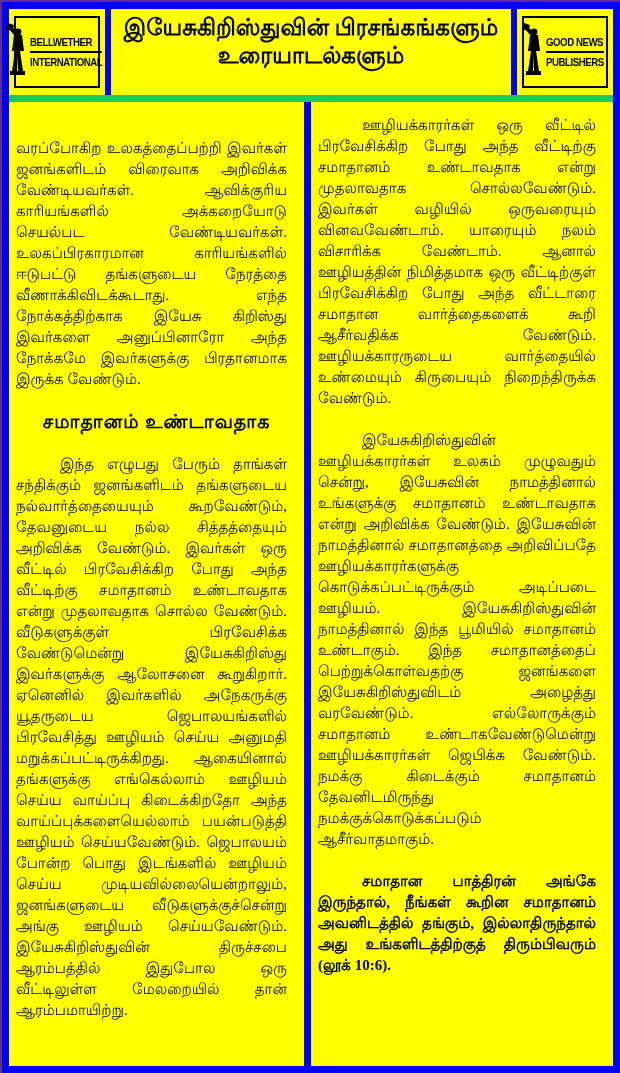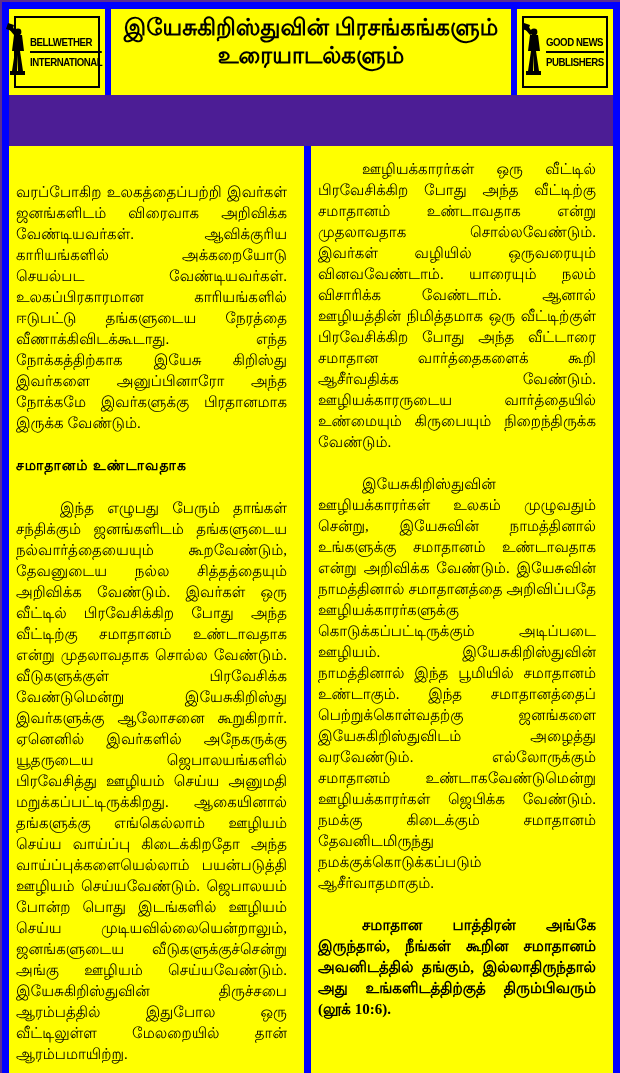--- a/index.html
+++ b/index.html
@@ -3,22 +3,22 @@
 <meta charset="utf-8">
 <style>
   html,body { margin:0; padding:0; background:#888; }
   .outer {
     width:620px; height:1073px; box-sizing:border-box;
     border-top:2px solid #5C2E91; border-left:2px solid #5C2E91;
     background:#0000FF; margin:0;
   }
   .frame {
     width:100%; height:100%; box-sizing:border-box;
-    border:7px solid #0000FF; background:#4c1d95;
-    display:flex; flex-direction:column;gap:44px;
+    border:7px solid #0000FF; background:#22c55e;
+    display:flex; flex-direction:column;
   }
   
   .header-row { display:flex; height:86px; background:#0000FF; flex:none; }
   .logo-cell {
     width:96px; flex:none; background:#FFFF00;
     display:flex; align-items:center; justify-content:center;
   }
   .logo-cell.left { border-right:6px solid #0000FF; box-sizing:content-box; }
   .logo-cell.right { border-left:6px solid #0000FF; box-sizing:content-box; }
   .logo-box {
@@ -57,22 +57,22 @@
     overflow:hidden;
   }
   .col-left  { width:295px; flex:none; padding:36px 7px 10px 7px; }
   .col-divider { width:7px; flex:none; background:#0000FF; }
   .col-right { flex:1; padding:13px 7px 10px 7px; }
   p.para { margin:0 10px 21px 0; text-indent:44px; }
   p.para.noindent { text-indent:0; }
   p.quote { font-weight:bold; }
   h2.section {
     font-family:"Liberation Serif", serif;
-    font-size:14px; font-weight:bold; letter-spacing:1px;
-    margin:0 0 22px 0; text-align:left;
+    font-size:19px; font-weight:bold; letter-spacing:1px;
+    margin:0 0 22px 0; text-align:center;
   }
   .gap-above { margin-top:2px; }
 </style>
 </head>
 <body>
 
 <div class="outer">
   <div class="frame">
 
     <div class="header-row">

